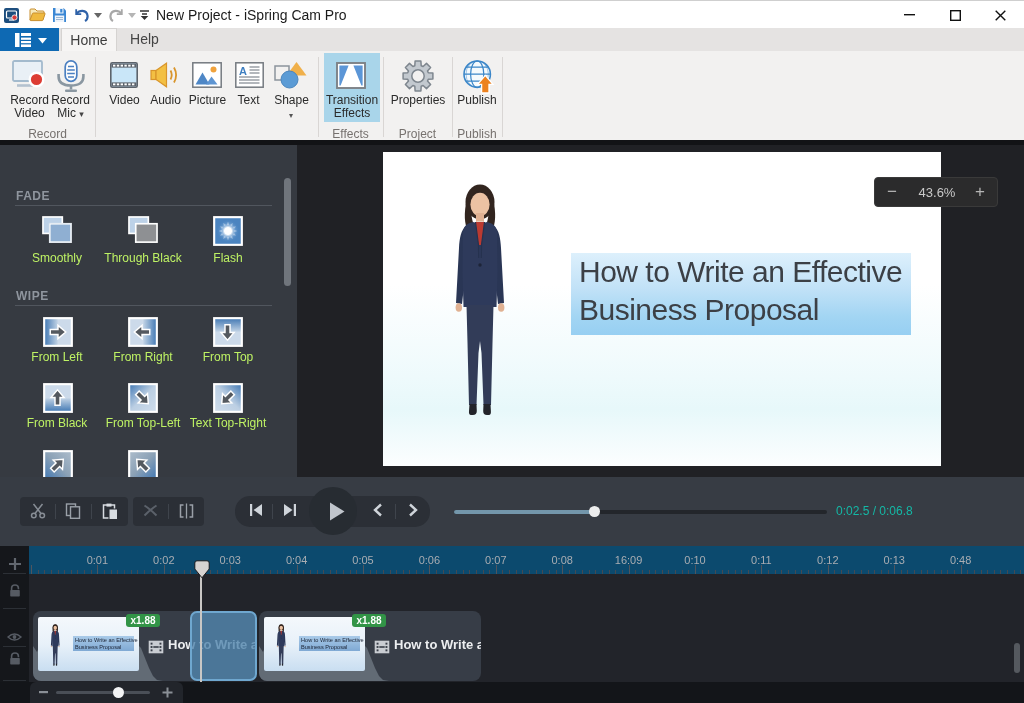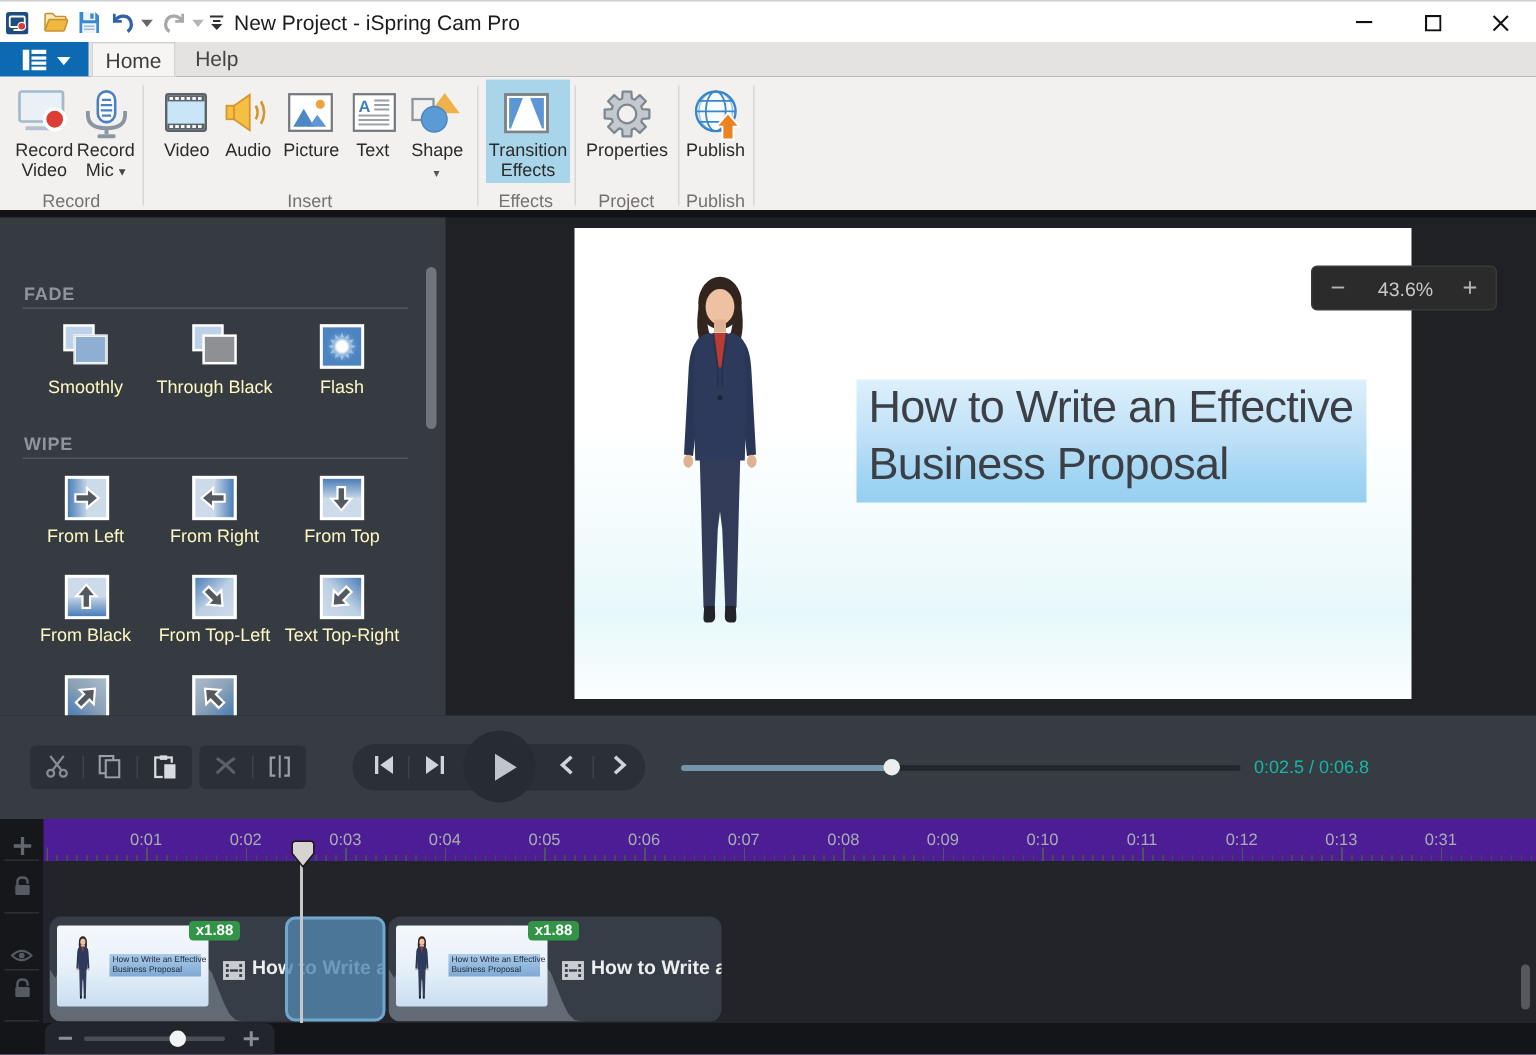--- a/index.html
+++ b/index.html
@@ -28,21 +28,21 @@
 #tebtn { position:absolute; left:324px; top:2px; width:56px; height:69px; background:#a9d5ea; }
 .ricon { position:absolute; }
 
 
 #mainrow { position:absolute; left:0; top:145px; width:1024px; height:332px; background:#202125; }
 #panel { position:absolute; left:0; top:0; width:297px; height:332px; background:#363a41; overflow:hidden; }
 #panelhead { position:absolute; left:0; top:0; width:297px; height:25px; background:#292c31; color:#e4e4e4; font-size:13px; line-height:25px; padding-left:13px; }
 #panelx { position:absolute; right:9px; top:2px; color:#b9babc; font-size:15px; }
 .sechead { position:absolute; left:16px; font-size:12px; font-weight:bold; color:#8f959e; letter-spacing:0.5px; }
 .sechr { position:absolute; left:15px; width:257px; height:1px; background:#51565e; }
-.fxlabel { position:absolute; width:110px; text-align:center; font-size:12px; color:#fef9c3; }
+.fxlabel { position:absolute; width:110px; text-align:center; font-size:12px; color:#bef264; }
 .fxicon { position:absolute; width:30px; height:30px; }
 #pscroll { position:absolute; left:284px; top:33px; width:7px; height:108px; background:#70757c; border-radius:4px; }
 
 
 #slide { position:absolute; left:383px; top:7px; width:558px; height:314px; background:linear-gradient(180deg,#ffffff 0%,#ffffff 42%,#eefafc 72%,#e7f8fa 82%,#fcfeff 100%); }
 #titlebox { position:absolute; left:188px; top:100.5px; width:340px; height:82px; background:linear-gradient(180deg,#ddf0fc 0%,#c0e1f7 45%,#a2d5f3 78%,#97cff2 100%); }
 #titlebox .t { position:absolute; left:8px; top:0px; font-size:30px; line-height:38.5px; color:#3c4046; letter-spacing:-0.5px; white-space:nowrap; }
 #zoomctl { position:absolute; left:874px; top:32px; width:124px; height:30px; background:#2b2b2c; border:1px solid #3a3a3a; border-radius:4px; color:#c9c9c9; }
 #zoomctl .pct { position:absolute; left:0; top:7px; width:124px; text-align:center; font-size:13px; }
 #zoomctl .zm { position:absolute; top:0px; width:30px; height:30px; font-size:17px; color:#b5b5b5; text-align:center; line-height:28px; }
@@ -52,21 +52,21 @@
 .pgroup { position:absolute; top:20px; height:29px; background:#2b2f36; border-radius:4px; }
 .psep { position:absolute; top:27px; width:1px; height:15px; background:#3f444c; }
 .picon { position:absolute; top:26px; }
 #playcirc { position:absolute; left:309px; top:10px; width:48px; height:48px; background:#272c32; border-radius:50%; }
 #timetext { position:absolute; left:836px; top:27px; font-size:12px; color:#14b8a6; }
 #sldtrack { position:absolute; left:454px; top:32.5px; width:373px; height:4px; background:#23262b; border-radius:2px; }
 #sldfill { position:absolute; left:454px; top:32.5px; width:140px; height:4px; background:#7396ab; border-radius:2px; }
 #sldthumb { position:absolute; left:589px; top:29px; width:11px; height:11px; background:#eceded; border-radius:50%; }
 
 
-#timeline { position:absolute; left:0; top:546px; width:1024px; height:157px; background:#4c1d95; }
+#timeline { position:absolute; left:0; top:546px; width:1024px; height:157px; background:#0c4a6e; }
 #trackarea { position:absolute; left:29px; top:28px; width:995px; height:108px; background:#22242a; }
 #leftcol { position:absolute; left:0; top:0; width:29px; height:157px; background:#15171b; }
 .lcsep { position:absolute; left:3px; width:23px; height:1px; background:#2c3036; }
 #ticklabels span { position:absolute; top:8px; font-size:11px; color:#a9adb2; transform:translateX(-50%); }
 #ticks-minor { position:absolute; left:31px; top:24px; width:993px; height:4px;
   background:repeating-linear-gradient(90deg, #454a52 0px, #454a52 1px, transparent 1px, transparent 6.64px); }
 #ticks-major { position:absolute; left:31px; top:19px; width:993px; height:9px;
   background:repeating-linear-gradient(90deg, #50555d 0px, #50555d 1px, transparent 1px, transparent 66.4px); }
 .clip { position:absolute; top:65px; height:70px; background:#373d47; border-radius:8px; overflow:hidden; }
 .thumb { position:absolute; left:5px; top:6px; width:101px; height:54px; background:linear-gradient(180deg,#f4f8fc 0%,#e8f1f9 50%,#c9def1 100%); border-radius:2px; overflow:hidden; }
@@ -299,21 +299,20 @@
     <div class="btnlabel" style="left:97px;top:43px;width:55px">Video</div>
     <div class="btnlabel" style="left:138px;top:43px;width:55px">Audio</div>
     <div class="btnlabel" style="left:180px;top:43px;width:55px">Picture</div>
     <div class="btnlabel" style="left:221px;top:43px;width:55px">Text</div>
     <div class="btnlabel" style="left:264px;top:43px;width:55px">Shape</div>
     <div class="btnlabel" style="left:286px;top:58px;width:10px;font-size:8px;color:#555">▾</div>
     <div class="btnlabel" style="left:324px;top:43px;width:56px">Transition<br>Effects</div>
     <div class="btnlabel" style="left:390px;top:43px;width:56px">Properties</div>
     <div class="btnlabel" style="left:449px;top:43px;width:56px">Publish</div>
     <div class="glabel" style="left:0px;width:95px">Record</div>
-    <div class="glabel" style="left:95px;width:223px">Insert</div>
     <div class="glabel" style="left:318px;width:65px">Effects</div>
     <div class="glabel" style="left:383px;width:69px">Project</div>
     <div class="glabel" style="left:452px;width:50px">Publish</div>
   </div>
   <div id="ribbonedge"></div>
 
   <div id="mainrow">
     <div id="slide">
       <svg class="abs" style="left:57px;top:26px" width="80" height="260" viewBox="0 0 80 260">
           <use href="#woman"></use>
@@ -559,26 +558,26 @@
     <div id="ticks-major"></div>
     <div id="ticklabels">
       <span style="left:97.4px">0:01</span>
         <span style="left:163.8px">0:02</span>
         <span style="left:230.2px">0:03</span>
         <span style="left:296.6px">0:04</span>
         <span style="left:363px">0:05</span>
         <span style="left:429.4px">0:06</span>
         <span style="left:495.8px">0:07</span>
         <span style="left:562.2px">0:08</span>
-        <span style="left:628.6px">0:09</span>
+        <span style="left:628.6px">16:09</span>
         <span style="left:695px">0:10</span>
         <span style="left:761.4px">0:11</span>
         <span style="left:827.8px">0:12</span>
         <span style="left:894.2px">0:13</span>
-        <span style="left:960.6px">0:31</span>
+        <span style="left:960.6px">0:48</span>
     </div>
     <div class="clip" id="clip1" style="left:33px;width:223px">
       <svg class="wave" width="130" height="45" viewBox="0 0 130 45">
         <path d="M0 45 L0 10 L4 16 L8 6 L14 20 L20 10 L28 22 L38 16 L50 24 L62 20 L76 26 L90 14 L98 20 L104 8 L108 12 L112 22 L116 32 L120 40 L124 44 L130 45 Z" fill="#626b75"></path>
       </svg>
       <div class="thumb">
         <svg class="abs" style="left:9.5px;top:5.5px" width="14.5" height="47" viewBox="0 0 80 260">
             <use href="#woman"></use>
           </svg>
         <div class="abs" style="left:35px;top:19px;width:61px;height:15px;background:linear-gradient(180deg,#a9cae8,#7fa9d4)">

